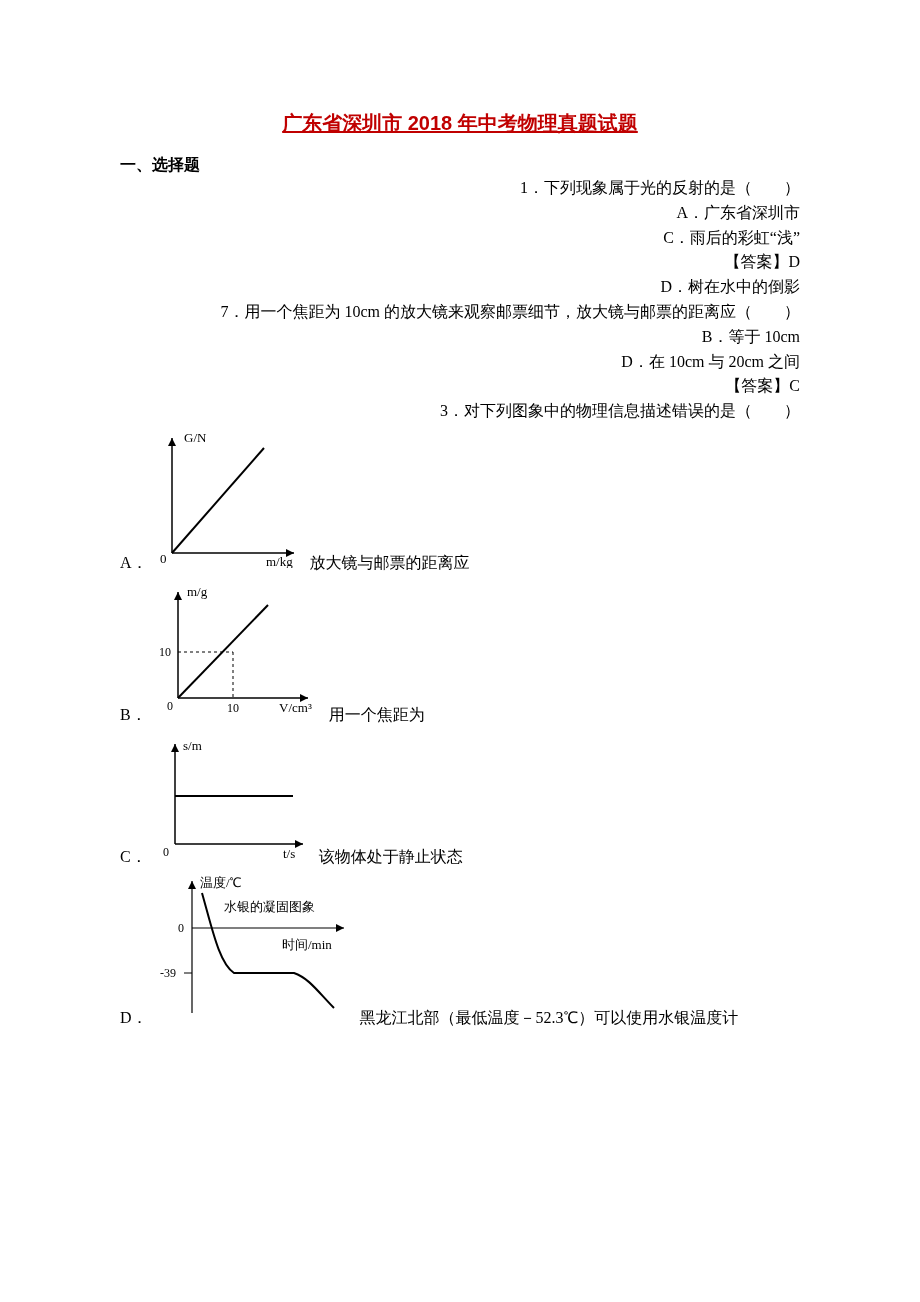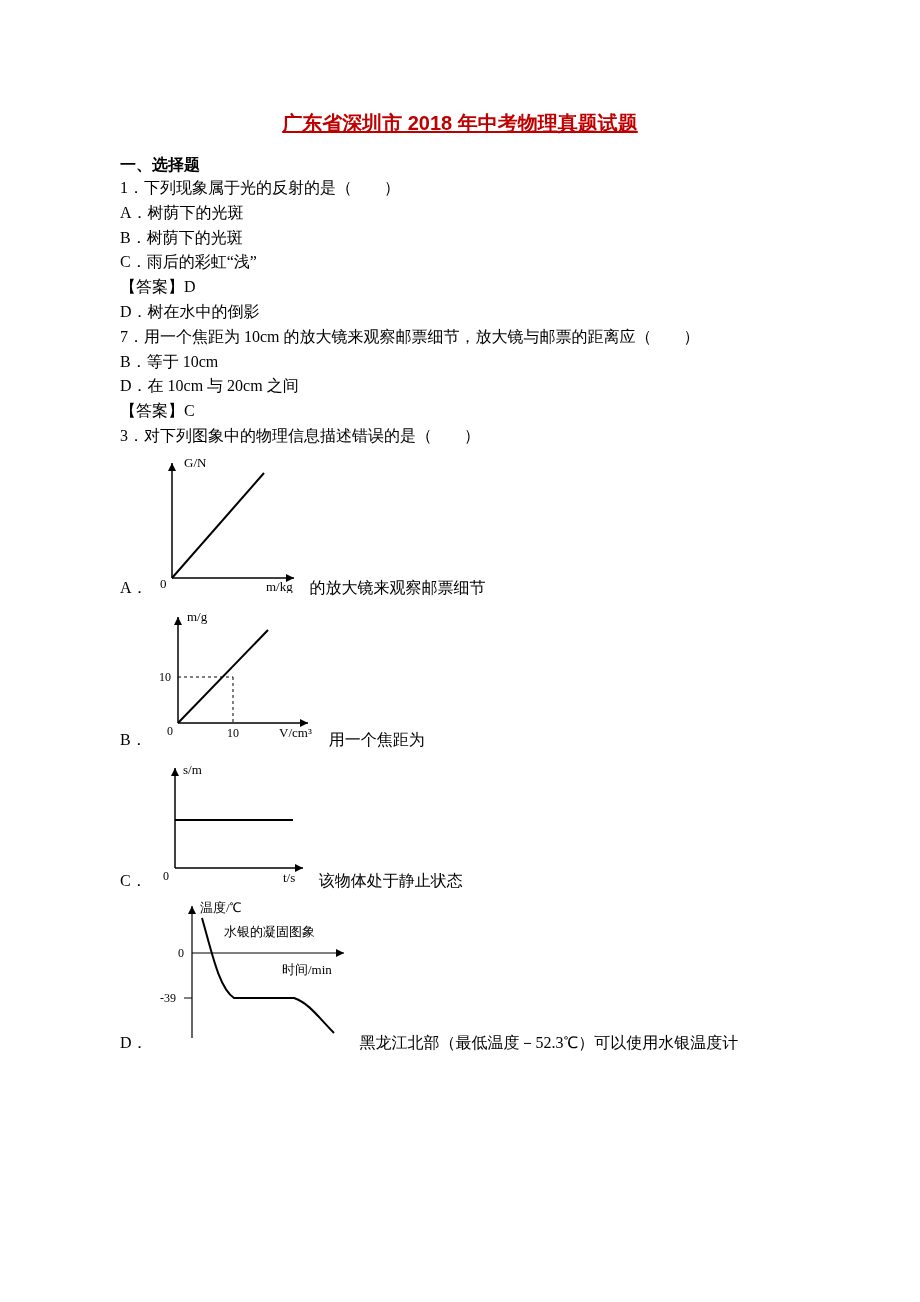--- a/index.html
+++ b/index.html
@@ -24,20 +24,21 @@
     text-decoration: underline;
   }
   .section-heading {
     font-family: "SimHei", "黑体", sans-serif;
     font-weight: bold;
     font-size: 16px;
   }
   .line {
     line-height: 1.55;
     margin: 0;
+    text-align: right;
   }
   .opt-row {
     display: flex;
     align-items: flex-end;
     gap: 6px;
     margin: 4px 0;
     line-height: 1.55;
   }
   .opt-label { }
   .opt-text { }
@@ -51,22 +52,21 @@
 </head>
 <body>
 
 <div class="page">
 
   <div class="title">广东省深圳市 2018 年中考物理真题试题</div>
 
   <div class="section-heading">一、选择题</div>
 
   <p class="line">1．下列现象属于光的反射的是（　　）</p>
-  <p class="line">A．树荫下的光斑</p>
-  <p class="line">B．树荫下的光斑</p>
+  <p class="line">A．广东省深圳市</p>
   <p class="line">C．雨后的彩虹“浅”</p>
   <p class="line">【答案】D</p>
   <p class="line">D．树在水中的倒影</p>
 
   <p class="line">7．用一个焦距为 10cm 的放大镜来观察邮票细节，放大镜与邮票的距离应（　　）</p>
   <p class="line">B．等于 10cm</p>
   <p class="line">D．在 10cm 与 20cm 之间</p>
   <p class="line">【答案】C</p>
 
   <p class="line">3．对下列图象中的物理信息描述错误的是（　　）</p>
@@ -78,21 +78,21 @@
         <line x1="18" y1="125" x2="140" y2="125" stroke="#000" stroke-width="1.5"></line>
         <polygon points="140,125 132,121 132,129" fill="#000"></polygon>
         <line x1="18" y1="125" x2="18" y2="10" stroke="#000" stroke-width="1.5"></line>
         <polygon points="18,10 14,18 22,18" fill="#000"></polygon>
         <line x1="18" y1="125" x2="110" y2="20" stroke="#000" stroke-width="2"></line>
         <text x="30" y="14" font-size="13">G/N</text>
         <text x="112" y="138" font-size="13">m/kg</text>
         <text x="6" y="135" font-size="13">0</text>
       </svg>
     </span>
-    <span class="opt-text">的放大镜来观察邮票细节</span>
+    <span class="opt-text">放大镜与邮票的距离应</span>
   </div>
 
   <div class="opt-row">
     <span class="opt-label">B．</span>
     <span class="graph-slot">
       <svg width="170" height="140" viewBox="0 0 170 140">
         <line x1="25" y1="118" x2="155" y2="118" stroke="#000" stroke-width="1.5"></line>
         <polygon points="155,118 147,114 147,122" fill="#000"></polygon>
         <line x1="25" y1="118" x2="25" y2="12" stroke="#000" stroke-width="1.5"></line>
         <polygon points="25,12 21,20 29,20" fill="#000"></polygon>

